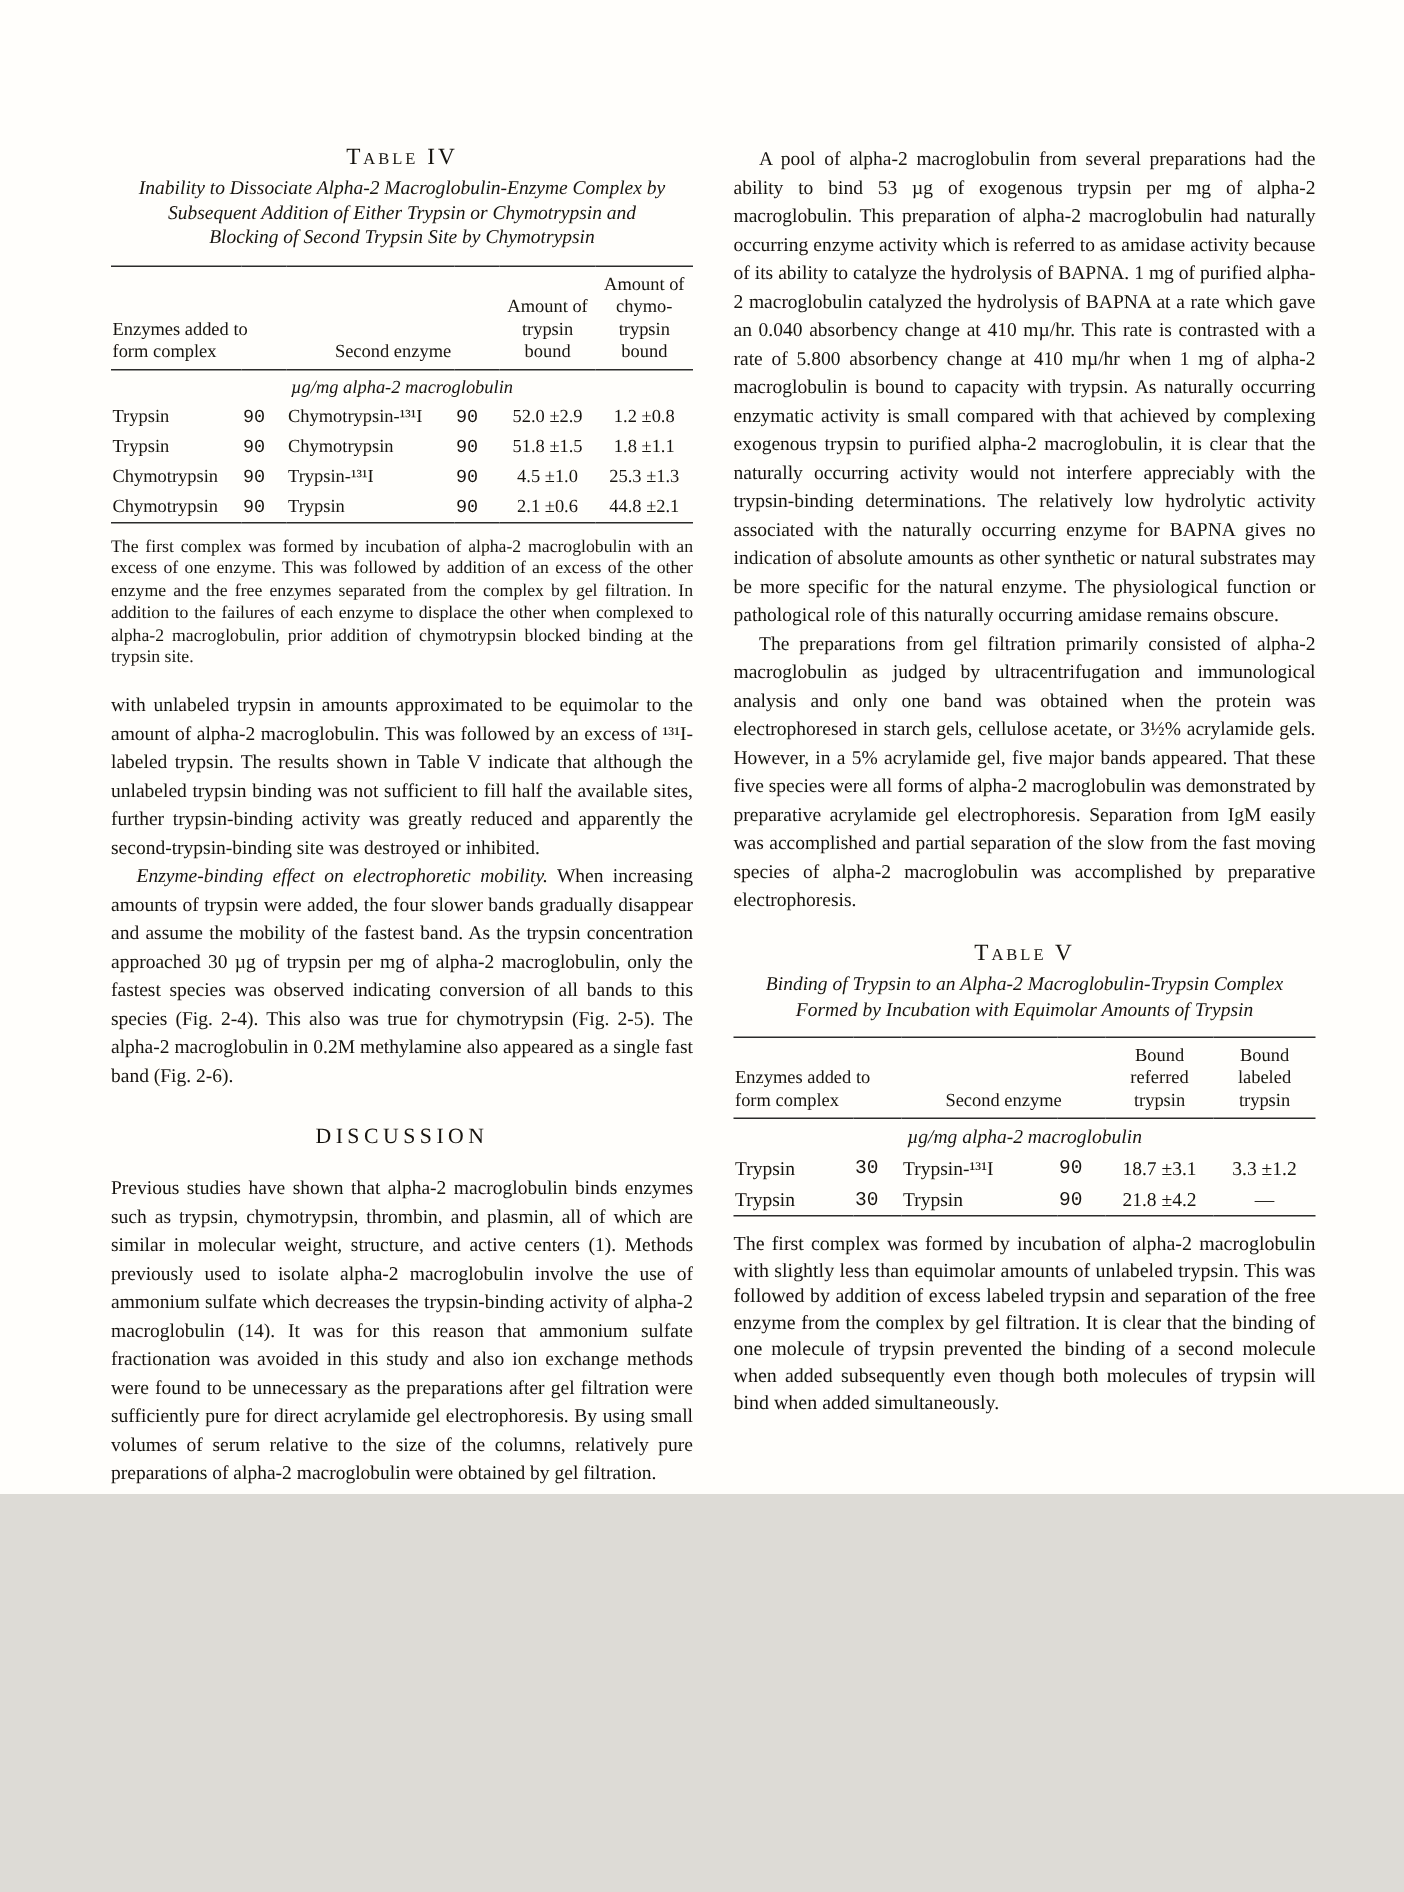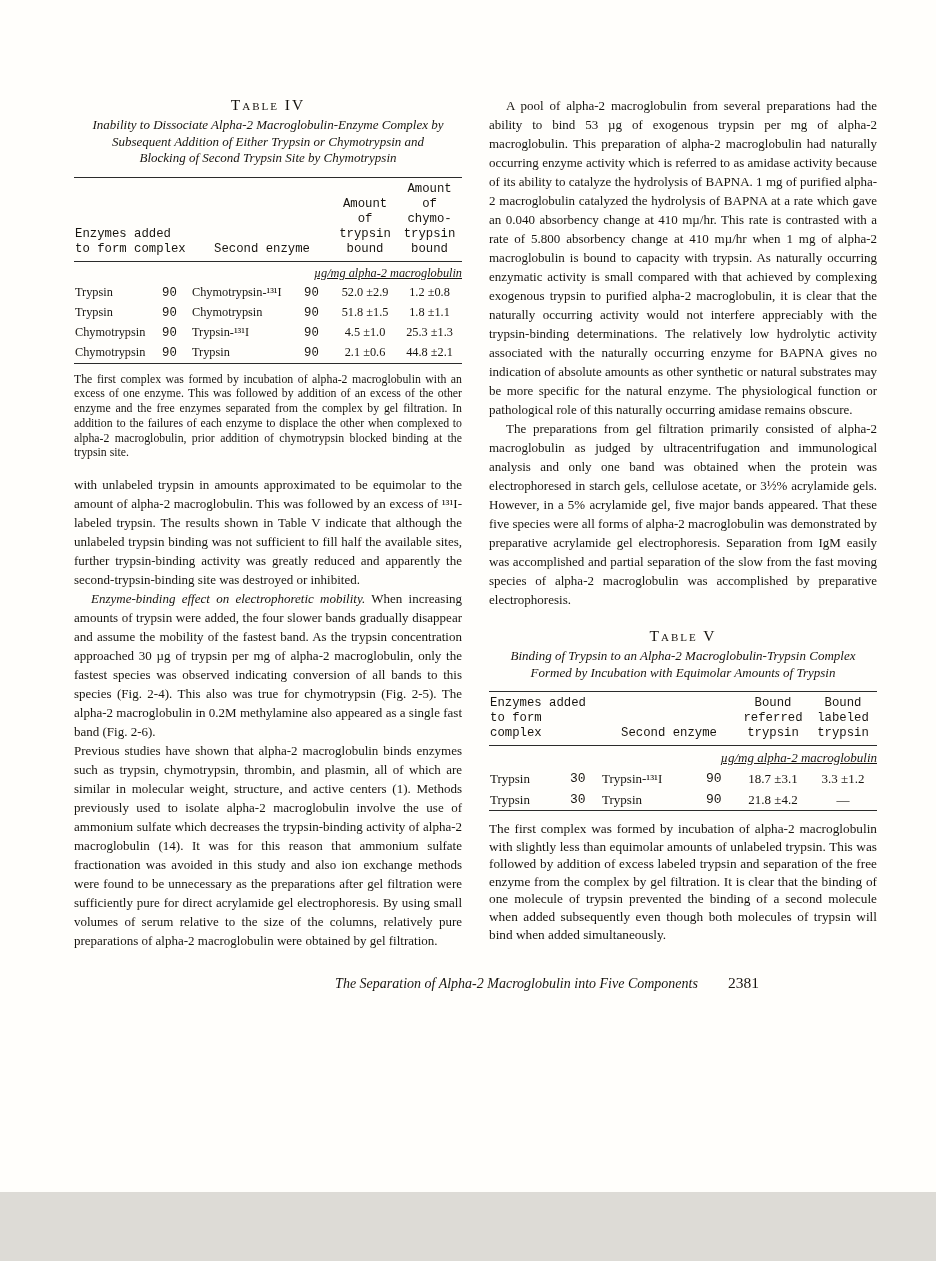--- a/index.html
+++ b/index.html
@@ -1,17 +1,17 @@
 <!DOCTYPE html>
 <html><head>
 <meta charset="utf-8">
 <style>
   html, body { margin:0; padding:0; background:#dddbd6; }
   .page {
-    width:936px; height:1192px; margin:0 auto; position:relative; overflow:hidden;
+    width:936px; height:996px; margin:0 auto; position:relative; overflow:hidden;
     background:#fffefb; color:#17140f;
     font-family:"Liberation Serif", serif;
   }
   .content { padding:96px 60px 0 74px; }
   .columns { display:flex; gap:27px; }
   .col { width:388px; flex:0 0 388px; }
 
   p.body-text {
     font-size:13px; line-height:19px; text-align:justify; margin:0;
   }
@@ -35,25 +35,25 @@
     margin:3px 14px 10px 14px;
   }
   table.data {
     width:100%; border-collapse:collapse; table-layout:fixed;
     font-size:12.3px;
     border-top:1.3px solid #2b2b2b; border-bottom:1.3px solid #2b2b2b;
   }
   table.data th {
     font-weight:normal; vertical-align:bottom; text-align:center;
     padding:4px 1px 4px 1px; line-height:1.22; font-size:12.3px;
-    border-bottom:1.3px solid #2b2b2b; overflow:hidden;font-family:Liberation Mono, monospace;
+    border-bottom:1.3px solid #2b2b2b; overflow:hidden;
   }
   table.data th.left { text-align:left; }
   table.data td { padding:2.5px 1px; overflow:hidden; white-space:nowrap; }
-  .unit-cell { text-align:right; font-style:italic; padding:4px 0 2px 0 !important;text-decoration:underline; }
+  .unit-cell { text-align:center; font-style:italic; padding:4px 0 2px 0 !important; }
   .cell-name { text-align:left;margin-top:24px; }
   .cell-num { text-align:left;font-family:Liberation Mono, monospace; }
   .cell-val { text-align:center; }
 
   .footnote {
     font-size:11.8px; line-height:14.8px; text-align:justify; margin-top:8px;
   }
   .footnote-lg {
     font-size:13.3px; line-height:17.6px; text-align:justify; margin-top:9px;
   }
@@ -140,20 +140,21 @@
             </tbody>
           </table>
 
           <div class="footnote">The first complex was formed by incubation of alpha-2 macroglobulin with an excess of one enzyme. This was followed by addition of an excess of the other enzyme and the free enzymes separated from the complex by gel filtration. In addition to the failures of each enzyme to displace the other when complexed to alpha-2 macroglobulin, prior addition of chymotrypsin blocked binding at the trypsin site.</div>
         </div>
 
         <p class="body-text">with unlabeled trypsin in amounts approximated to be equimolar to the amount of alpha-2 macroglobulin. This was followed by an excess of ¹³¹I-labeled trypsin. The results shown in Table V indicate that although the unlabeled trypsin binding was not sufficient to fill half the available sites, further trypsin-binding activity was greatly reduced and apparently the second-trypsin-binding site was destroyed or inhibited.</p>
 
         <p class="body-text indent"><span class="lead-italic">Enzyme-binding effect on electrophoretic mobility.</span><span> When increasing amounts of trypsin were added, the four slower bands gradually disappear and assume the mobility of the fastest band. As the trypsin concentration approached 30 µg of trypsin per mg of alpha-2 macroglobulin, only the fastest species was observed indicating conversion of all bands to this species (Fig. 2-4). This also was true for chymotrypsin (Fig. 2-5). The alpha-2 macroglobulin in 0.2M methylamine also appeared as a single fast band (Fig. 2-6).</span></p>
 
+        <h2 class="section-heading">DISCUSSION</h2>
 
         <p class="body-text">Previous studies have shown that alpha-2 macroglobulin binds enzymes such as trypsin, chymotrypsin, thrombin, and plasmin, all of which are similar in molecular weight, structure, and active centers (1). Methods previously used to isolate alpha-2 macroglobulin involve the use of ammonium sulfate which decreases the trypsin-binding activity of alpha-2 macroglobulin (14). It was for this reason that ammonium sulfate fractionation was avoided in this study and also ion exchange methods were found to be unnecessary as the preparations after gel filtration were sufficiently pure for direct acrylamide gel electrophoresis. By using small volumes of serum relative to the size of the columns, relatively pure preparations of alpha-2 macroglobulin were obtained by gel filtration.</p>
       </div>
 
       <div class="col">
 
         <p class="body-text indent">A pool of alpha-2 macroglobulin from several preparations had the ability to bind 53 µg of exogenous trypsin per mg of alpha-2 macroglobulin. This preparation of alpha-2 macroglobulin had naturally occurring enzyme activity which is referred to as amidase activity because of its ability to catalyze the hydrolysis of BAPNA. 1 mg of purified alpha-2 macroglobulin catalyzed the hydrolysis of BAPNA at a rate which gave an 0.040 absorbency change at 410 mµ/hr. This rate is contrasted with a rate of 5.800 absorbency change at 410 mµ/hr when 1 mg of alpha-2 macroglobulin is bound to capacity with trypsin. As naturally occurring enzymatic activity is small compared with that achieved by complexing exogenous trypsin to purified alpha-2 macroglobulin, it is clear that the naturally occurring activity would not interfere appreciably with the trypsin-binding determinations. The relatively low hydrolytic activity associated with the naturally occurring enzyme for BAPNA gives no indication of absolute amounts as other synthetic or natural substrates may be more specific for the natural enzyme. The physiological function or pathological role of this naturally occurring amidase remains obscure.</p>
         <p class="body-text indent">The preparations from gel filtration primarily consisted of alpha-2 macroglobulin as judged by ultracentrifugation and immunological analysis and only one band was obtained when the protein was electrophoresed in starch gels, cellulose acetate, or 3½% acrylamide gels. However, in a 5% acrylamide gel, five major bands appeared. That these five species were all forms of alpha-2 macroglobulin was demonstrated by preparative acrylamide gel electrophoresis. Separation from IgM easily was accomplished and partial separation of the slow from the fast moving species of alpha-2 macroglobulin was accomplished by preparative electrophoresis.</p>
 
         <div class="table-block t5">

